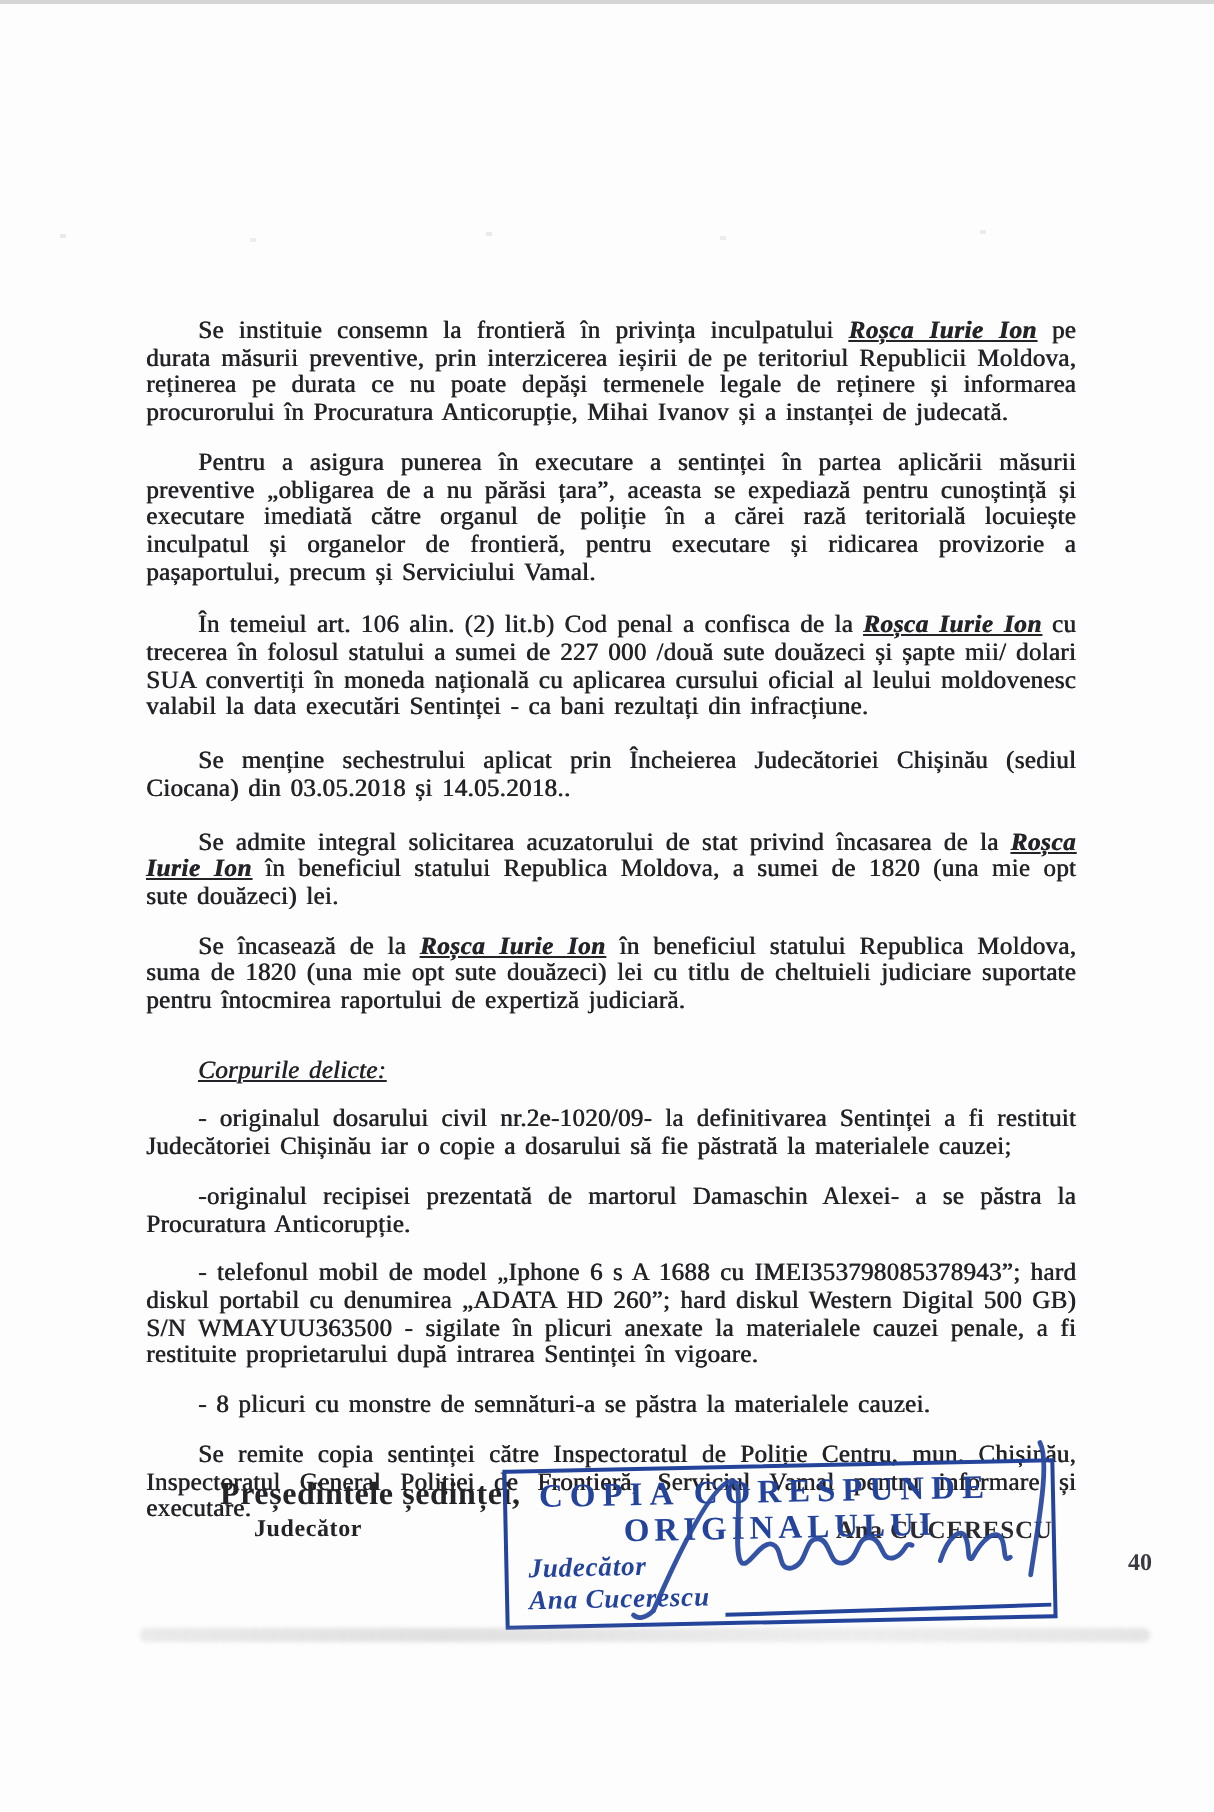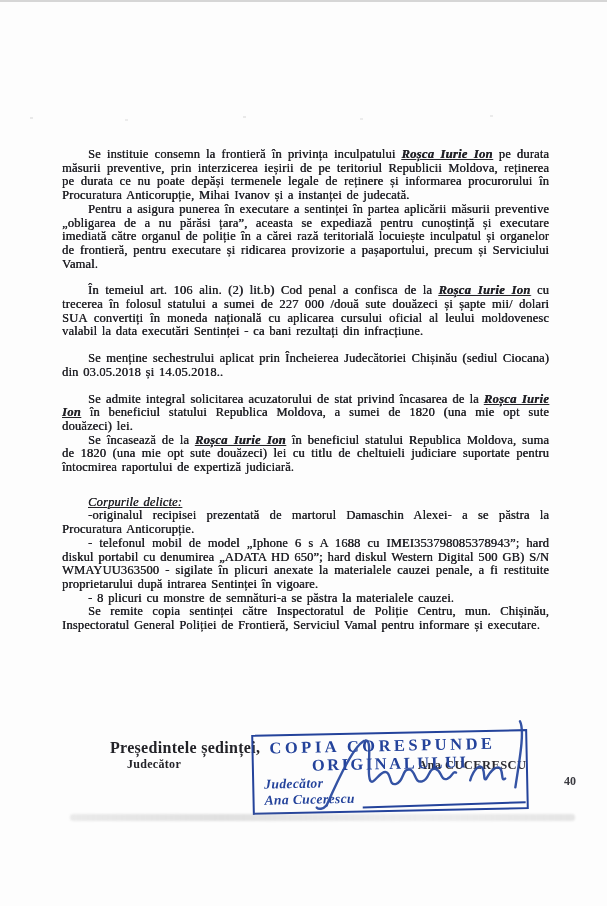--- a/index.html
+++ b/index.html
@@ -14,21 +14,21 @@
     color:#232328;
   }
   
   .text-block{
     position:absolute;left:62px;top:146px;width:487px;
     font-size:12.5px;line-height:13.7px;
     text-align:justify;
     letter-spacing:0.15px;word-spacing:1.4px;
     text-shadow:0.35px 0 0 currentColor; 
   }
-  .para{margin:0;text-indent:26px;}
+  .para{margin:11px;text-indent:26px;}
   .gap-1{margin-top:13px;}
   .gap-2{margin-top:21px;}
   .seg-normal{}
   .seg-name{font-style:italic;text-decoration:underline;font-weight:bold;letter-spacing:0.3px;}
   .seg-heading{font-style:italic;text-decoration:underline;}
   
   .sig-label1{position:absolute;left:110px;top:737px;font-weight:bold;font-size:16px;letter-spacing:0.3px;}
   .sig-label2{position:absolute;left:127px;top:755px;font-weight:bold;font-size:12px;letter-spacing:0.3px;}
   .printed-name{
     position:absolute;left:418px;top:756px;
@@ -73,22 +73,23 @@
   <div class="scan-specks"></div>
 
   <div class="text-block" id="text-block">
       <p class="para"><span class="seg-normal">Se instituie consemn la frontieră în privința inculpatului </span><span class="seg-name">Roșca Iurie Ion</span><span class="seg-normal"> pe durata măsurii preventive, prin interzicerea ieșirii de pe teritoriul Republicii Moldova, reținerea pe durata ce nu poate depăși termenele legale de reținere și informarea procurorului în Procuratura Anticorupție, Mihai Ivanov și a instanței de judecată.</span></p>
       <p class="para"><span class="seg-normal">Pentru a asigura punerea în executare a sentinței în partea aplicării măsurii preventive „obligarea de a nu părăsi țara”, aceasta se expediază pentru cunoștință și executare imediată către organul de poliție în a cărei rază teritorială locuiește inculpatul și organelor de frontieră, pentru executare și ridicarea provizorie a pașaportului, precum și Serviciului Vamal.</span></p>
       <p class="para gap-1"><span class="seg-normal">În temeiul art. 106 alin. (2) lit.b) Cod penal a confisca de la </span><span class="seg-name">Roșca Iurie Ion</span><span class="seg-normal"> cu trecerea în folosul statului a sumei de 227 000 /două sute douăzeci și șapte mii/ dolari SUA convertiți în moneda națională cu aplicarea cursului oficial al leului moldovenesc valabil la data executări Sentinței - ca bani rezultați din infracțiune.</span></p>
       <p class="para gap-1"><span class="seg-normal">Se menține sechestrului aplicat prin Încheierea Judecătoriei Chișinău (sediul Ciocana) din 03.05.2018 și 14.05.2018..</span></p>
       <p class="para gap-1"><span class="seg-normal">Se admite integral solicitarea acuzatorului de stat privind încasarea de la </span><span class="seg-name">Roșca Iurie Ion</span><span class="seg-normal"> în beneficiul statului Republica Moldova, a sumei de 1820 (una mie opt sute douăzeci) lei.</span></p>
       <p class="para"><span class="seg-normal">Se încasează de la </span><span class="seg-name">Roșca Iurie Ion</span><span class="seg-normal"> în beneficiul statului Republica Moldova, suma de 1820 (una mie opt sute douăzeci) lei cu titlu de cheltuieli judiciare suportate pentru întocmirea raportului de expertiză judiciară.</span></p>
       <p class="para gap-2"><span class="seg-heading">Corpurile delicte:</span></p>
+      <p class="para"><span class="seg-normal">- originalul dosarului civil nr.2e-1020/09- la definitivarea Sentinței a fi restituit Judecătoriei Chișinău iar o copie a dosarului să fie păstrată la materialele cauzei;</span></p>
       <p class="para"><span class="seg-normal">-originalul recipisei prezentată de martorul Damaschin Alexei- a se păstra la Procuratura Anticorupție.</span></p>
-      <p class="para"><span class="seg-normal">- telefonul mobil de model „Iphone 6 s A 1688 cu IMEI353798085378943”; hard diskul portabil cu denumirea „ADATA HD 650”; hard diskul Western Digital 500 GB) S/N WMAYUU363500 - sigilate în plicuri anexate la materialele cauzei penale, a fi restituite proprietarului după intrarea Sentinței în vigoare.</span></p>
+      <p class="para"><span class="seg-normal">- telefonul mobil de model „Iphone 6 s A 1688 cu IMEI353798085378943”; hard diskul portabil cu denumirea „ADATA HD 260”; hard diskul Western Digital 500 GB) S/N WMAYUU363500 - sigilate în plicuri anexate la materialele cauzei penale, a fi restituite proprietarului după intrarea Sentinței în vigoare.</span></p>
       <p class="para"><span class="seg-normal">- 8 plicuri cu monstre de semnături-a se păstra la materialele cauzei.</span></p>
       <p class="para"><span class="seg-normal">Se remite copia sentinței către Inspectoratul de Poliție Centru, mun. Chișinău, Inspectoratul General Poliției de Frontieră, Serviciul Vamal pentru informare și executare.</span></p>
     </div>
 
   <div class="sig-label1">Președintele ședinței,</div>
   <div class="sig-label2">Judecător</div>
 
   <div class="printed-name">Ana CUCERESCU</div>
 
   <div class="stamp">

